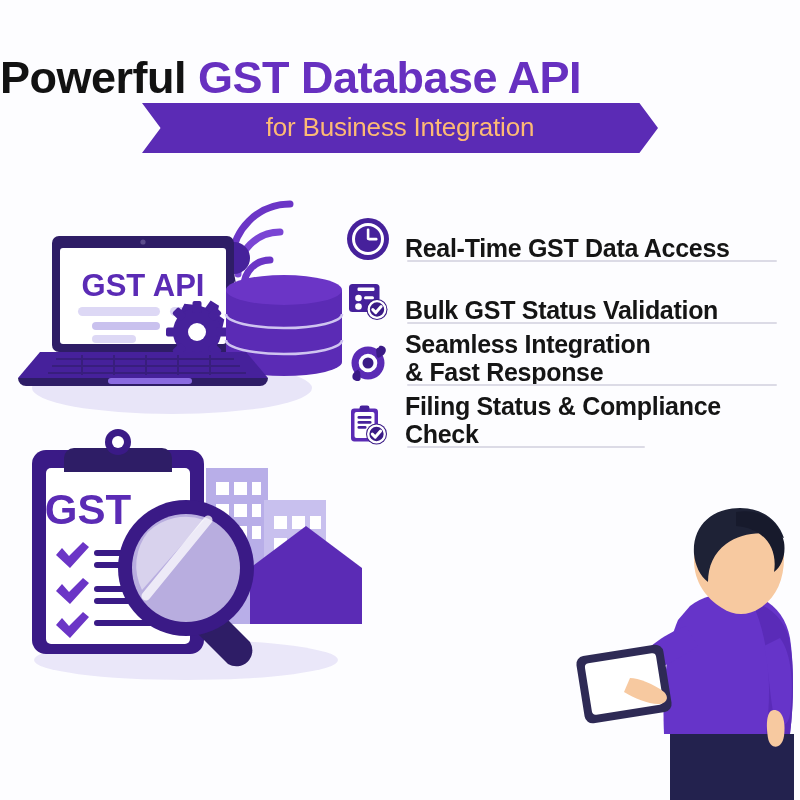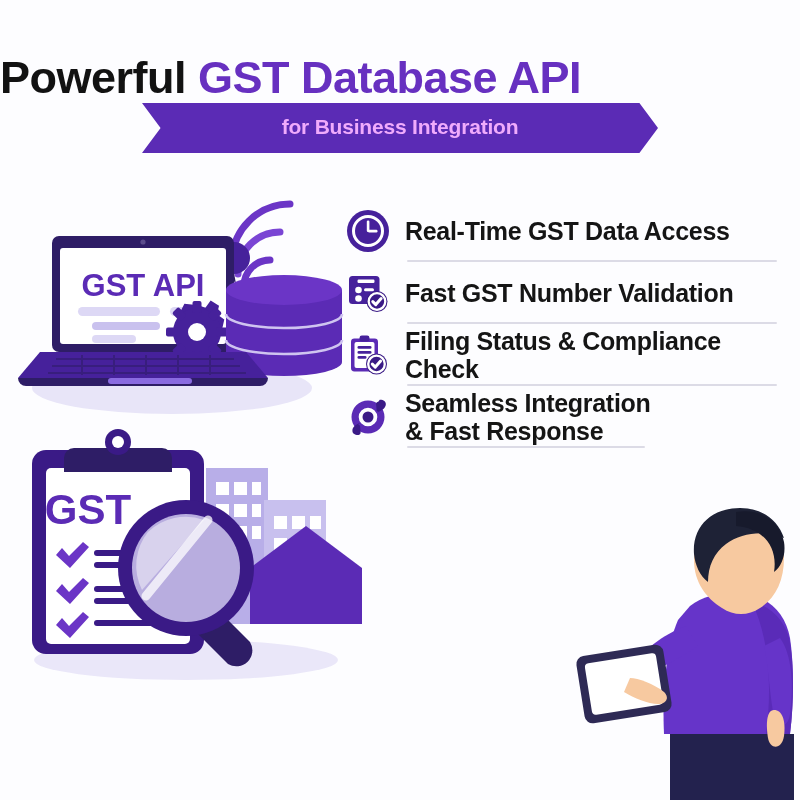--- a/index.html
+++ b/index.html
@@ -25,29 +25,29 @@
 
   .ribbon-wrap { position:absolute; left:142px; top:103px; width:516px; height:50px; }
   .ribbon {
     position:absolute; inset:0;
     background:#5B2BB5;
     -webkit-clip-path: polygon(0 0, 100% 0, 100% 100%, 0 100%, 3.6% 50%);
     clip-path: polygon(0% 0%, 96.4% 0%, 100% 50%, 96.4% 100%, 0% 100%, 3.6% 50%);
     display:flex; align-items:center; justify-content:center;
   }
   .ribbon-text {
-    color:#f0abfc; font-size:21px; font-weight:700; letter-spacing:-0.2px;
+    color:#fdba74; font-size:26px; font-weight:400; letter-spacing:-0.2px;
     white-space:nowrap; padding-bottom:2px;
   }
 
   
   .features { position:absolute; left:345px; top:200px; width:450px; }
   .feature-row {
     position:relative;
-    display:flex; align-items:center; gap:14px;
+    display:flex; align-items:flex-end; gap:14px;
     min-height:62px;
   }
   .feature-row .divider {
     position:absolute; left:62px; right:18px; bottom:0; height:2px;
     background:#dcdbe6; border-radius:1px;
   }
   .feature-row:last-child .divider { right:150px; }
   .feature-icon { width:46px; height:46px; flex:0 0 46px; position:relative; }
   .feature-label {
     font-size:25px; font-weight:700; color:#151515;
@@ -97,53 +97,53 @@
           <path d="M4 9.5a3.5 3.5 0 013.5-3.5H31a3.5 3.5 0 013.5 3.5V34H7.5A3.5 3.5 0 014 30.5z" fill="#46219B"></path>
           <rect x="12.5" y="9.5" width="17" height="3.4" rx="1.2" fill="#ffffff"></rect>
           <circle cx="13.5" cy="20" r="3.3" fill="#ffffff"></circle>
           <rect x="19" y="18.3" width="10" height="3" rx="1.5" fill="#ffffff"></rect>
           <circle cx="13.5" cy="28.5" r="3.3" fill="#ffffff"></circle>
           <circle cx="32" cy="31.5" r="10.5" fill="#3A1A86"></circle>
           <circle cx="32" cy="31.5" r="8.3" fill="none" stroke="#ffffff" stroke-width="2.3"></circle>
           <path d="M27.8 31.6l3 3 5.3-6" fill="none" stroke="#ffffff" stroke-width="3" stroke-linecap="round" stroke-linejoin="round"></path>
         </svg>
       </div>
-      <div class="feature-label">Fast GST Number Validation</div>
+      <div class="feature-label">Bulk GST Status Validation</div>
+      <div class="divider"></div>
+    </div>
+
+    <div class="feature-row">
+      <div class="feature-icon">
+        <svg viewBox="0 0 46 46" width="46" height="46">
+          <path d="M23 6.5a16.5 16.5 0 100 33 16.5 16.5 0 000-33zm0 7.2a9.3 9.3 0 110 18.6 9.3 9.3 0 010-18.6z" fill="#5B2BB5"></path>
+          <path d="M33.5 6.2c3.8-.9 6.4.4 6.9 3.2.6 3.2-2 6.6-5.3 8.6-1.2.7-2.3-.2-2.6-1.3l-1.7-5.6c-.3-1.2.4-2.4 1.6-2.8z" fill="#3A1A86" transform="rotate(12 36 12)"></path>
+          <path d="M14 28.5c-3.9 2.2-6.6 5.6-6 8.8.5 2.8 3.1 4.1 6.9 3.2 1.2-.4 1.9-1.6 1.6-2.8l-1.7-5.6c-.3-1.1-1.4-2-2.6-1.3z" fill="#3A1A86" transform="rotate(12 12 34)"></path>
+          <circle cx="23" cy="23" r="5.5" fill="#3A1A86"></circle>
+        </svg>
+      </div>
+      <div class="feature-label">Seamless Integration
+&amp; Fast Response</div>
       <div class="divider"></div>
     </div>
 
     <div class="feature-row">
       <div class="feature-icon">
         <svg viewBox="0 0 46 46" width="46" height="46">
           <rect x="6" y="6.5" width="27" height="33" rx="3.4" fill="#5B2BB5"></rect>
           <rect x="9.5" y="10" width="20" height="26" rx="2" fill="#ffffff"></rect>
           <rect x="14.5" y="3.5" width="10" height="6" rx="2.4" fill="#46219B"></rect>
           <rect x="12.5" y="14" width="14" height="2.8" rx="1.3" fill="#46219B"></rect>
           <rect x="12.5" y="19" width="14" height="2.8" rx="1.3" fill="#46219B"></rect>
           <rect x="12.5" y="24" width="9" height="2.8" rx="1.3" fill="#46219B"></rect>
           <circle cx="31.5" cy="32" r="10.5" fill="#3A1A86"></circle>
           <circle cx="31.5" cy="32" r="8.3" fill="none" stroke="#ffffff" stroke-width="2.3"></circle>
           <path d="M27.3 32.1l3 3 5.3-6" fill="none" stroke="#ffffff" stroke-width="3" stroke-linecap="round" stroke-linejoin="round"></path>
         </svg>
       </div>
       <div class="feature-label">Filing Status &amp; Compliance Check</div>
-      <div class="divider"></div>
-    </div>
-
-    <div class="feature-row">
-      <div class="feature-icon">
-        <svg viewBox="0 0 46 46" width="46" height="46">
-          <path d="M23 6.5a16.5 16.5 0 100 33 16.5 16.5 0 000-33zm0 7.2a9.3 9.3 0 110 18.6 9.3 9.3 0 010-18.6z" fill="#5B2BB5"></path>
-          <path d="M33.5 6.2c3.8-.9 6.4.4 6.9 3.2.6 3.2-2 6.6-5.3 8.6-1.2.7-2.3-.2-2.6-1.3l-1.7-5.6c-.3-1.2.4-2.4 1.6-2.8z" fill="#3A1A86" transform="rotate(12 36 12)"></path>
-          <path d="M14 28.5c-3.9 2.2-6.6 5.6-6 8.8.5 2.8 3.1 4.1 6.9 3.2 1.2-.4 1.9-1.6 1.6-2.8l-1.7-5.6c-.3-1.1-1.4-2-2.6-1.3z" fill="#3A1A86" transform="rotate(12 12 34)"></path>
-          <circle cx="23" cy="23" r="5.5" fill="#3A1A86"></circle>
-        </svg>
-      </div>
-      <div class="feature-label">Seamless Integration
-&amp; Fast Response</div>
       <div class="divider"></div>
     </div>
   </div>
 
   <div class="laptop-scene">
     <svg viewBox="0 0 330 230" width="330" height="230">
       <ellipse cx="150" cy="196" rx="140" ry="26" fill="#E8E5F8"></ellipse>
 
       <g fill="none" stroke="#6B35C6" stroke-width="7" stroke-linecap="round">
         <path d="M210 70a58 58 0 0158-58"></path>

